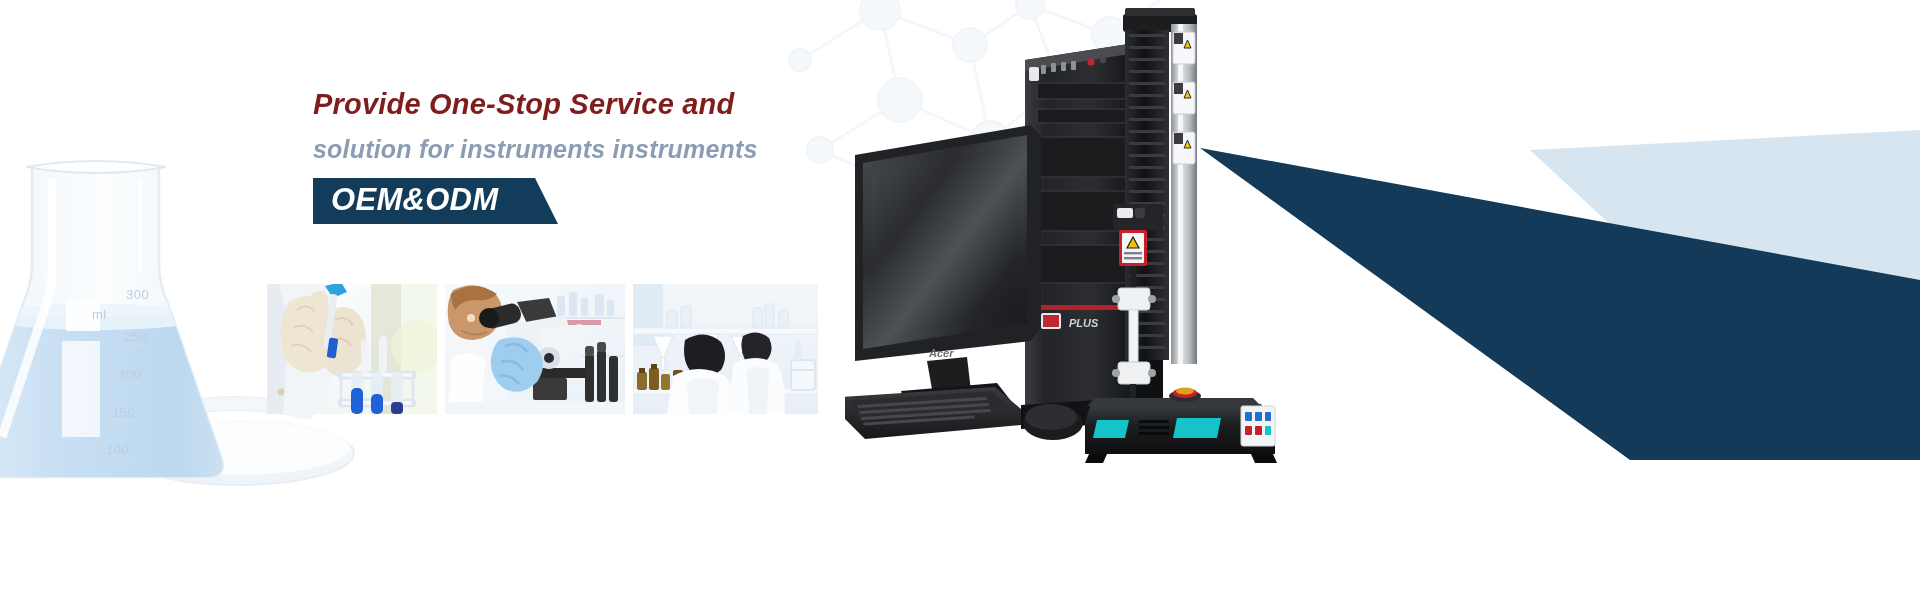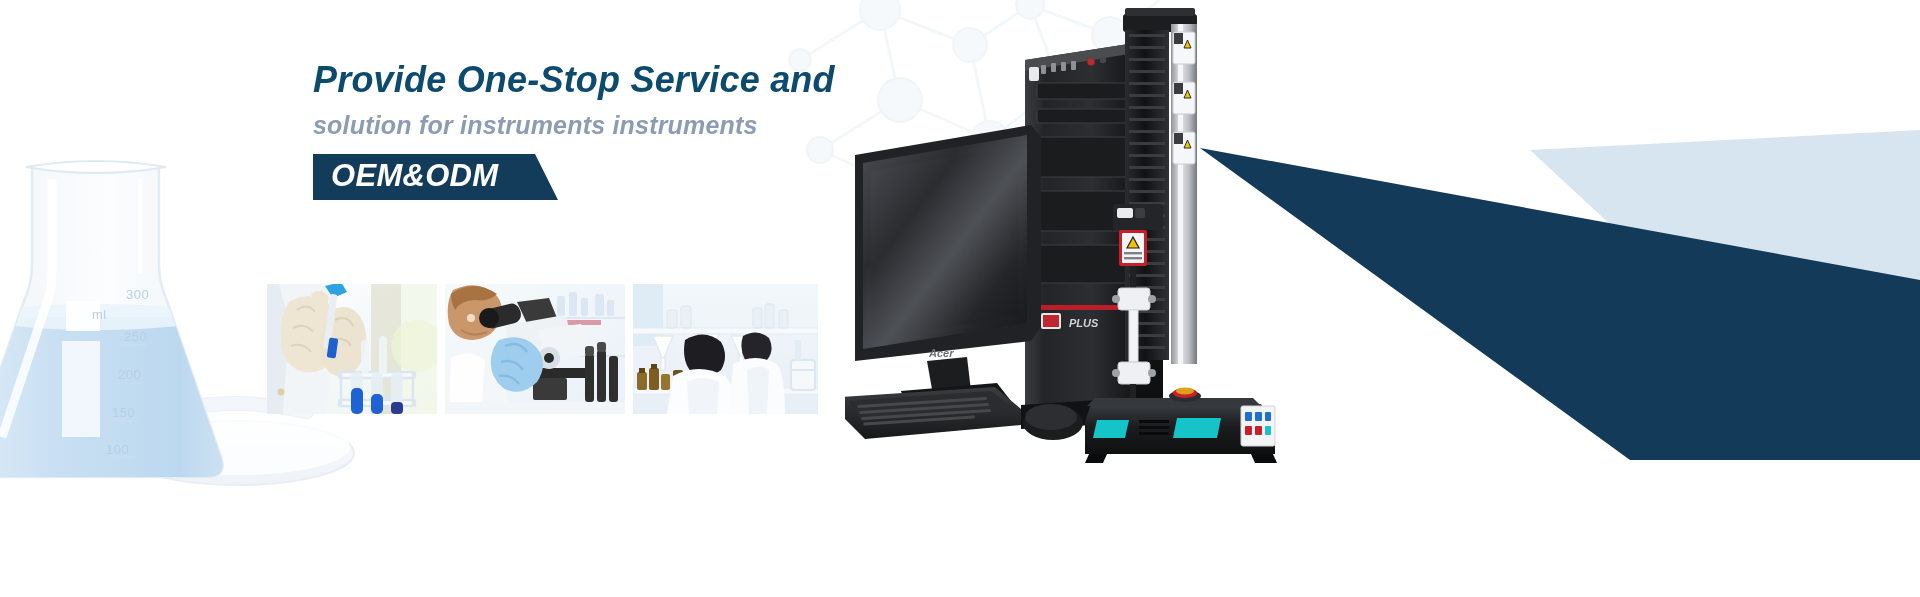--- a/index.html
+++ b/index.html
@@ -13,23 +13,24 @@
 
   
   .molecule { position:absolute; left:760px; top:-10px; width:420px; height:210px; opacity:.5; }
 
   
   .flask-wrap { position:absolute; left:0px; top:105px; width:400px; height:390px; }
 
   
   .copy { position:absolute; left:313px; top:58px; width:620px; }
   .line1 {
-    font-size:36px; font-style:italic; font-weight:bold;
-    color:#0c4a6e; letter-spacing:.2px; white-space:nowrap;
+    font-size:29px; font-style:italic; font-weight:bold;
+    color:#7f1d1d; letter-spacing:.2px; white-space:nowrap;
     line-height:44px;
+    margin-top:24px;
   }
   .line2 {
     font-size:25px; font-style:italic; font-weight:bold;
     color:#8b9cb3; letter-spacing:.2px; white-space:nowrap;
     line-height:46px;
   }
   .tagwrap { position:relative; height:30px; margin-top:6px; width:245px; }
   .tagwrap svg { position:absolute; left:0; top:0; }
   .tagwrap .tagtext {
     position:absolute; left:18px; top:4px;

